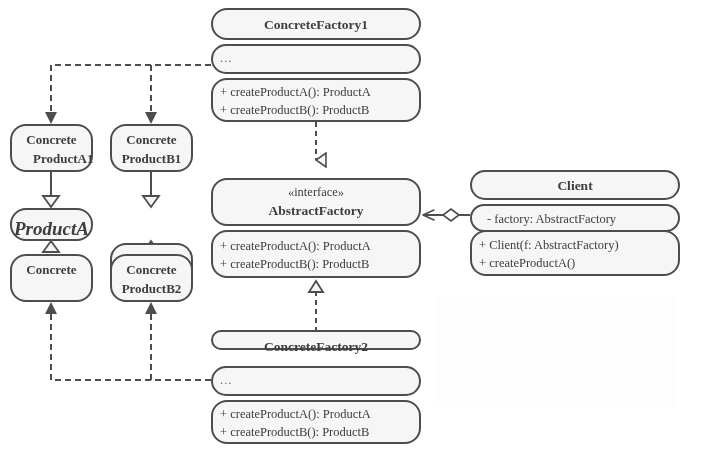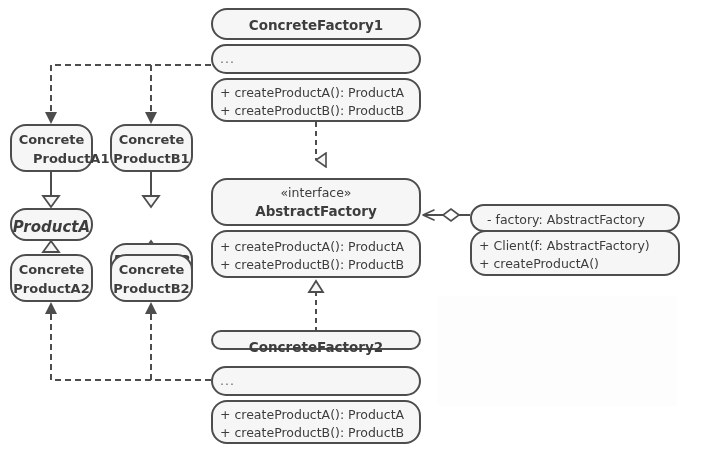--- a/index.html
+++ b/index.html
@@ -26,20 +26,21 @@
   .node {
     position: absolute;
     box-sizing: border-box;
   }
   .cmp {
     position: absolute;
     box-sizing: border-box;
     background: #f6f6f6;
     border: 2px solid #4d4d4d;
     border-radius: 16px;
+    font-family: Liberation Serif, serif;
   }
   .ctext {
     position: absolute;
     box-sizing: border-box;
     width: 100%;
     color: #3d3d3d;
   }
   .title {
     font-weight: bold;
     font-size: 13.5px;
@@ -65,21 +66,21 @@
   }
   .small-title {
     font-weight: bold;
     font-size: 13px;
     text-align: center;
     line-height: 19px;
   }
   .abstract-title {
     font-weight: bold;
     font-style: italic;
-    font-size: 15px;
+    font-size: 19px;
     text-align: center;
   }
   .watermark {
     position: absolute;
     background: #fdfdfd;
     border-radius: 4px;
   }
 </style>
 </head>
 <body>
@@ -182,20 +183,23 @@
     <div class="cmp" style="left:0; top:36px; width:210px; height:30px;">
       <div class="ctext dots" style="top:5px;">...</div>
     </div>
     <div class="cmp" style="left:0; top:70px; width:210px; height:44px;">
       <div class="ctext member" style="top:3px;">+ createProductA(): ProductA</div>
       <div class="ctext member" style="top:21px;">+ createProductB(): ProductB</div>
     </div>
   </div>
 
   <div class="node" style="left:470px; top:170px; width:210px; height:114px;">
+    <div class="cmp" style="left:0; top:0; width:210px; height:30px;">
+      <div class="ctext title" style="top:6px;">Client</div>
+    </div>
     <div class="cmp" style="left:0; top:34px; width:210px; height:28px;padding-left:8px;">
       <div class="ctext member" style="top:4px;">- factory: AbstractFactory</div>
     </div>
     <div class="cmp" style="left:0; top:60px; width:210px; height:46px;">
       <div class="ctext member" style="top:4px;">+ Client(f: AbstractFactory)</div>
       <div class="ctext member" style="top:22px;">+ createProductA()</div>
     </div>
   </div>
 
   <div class="cmp" style="left:10px; top:124px; width:83px; height:48px;">
@@ -211,21 +215,20 @@
   <div class="cmp" style="left:10px; top:208px; width:83px; height:33px;">
     <div class="ctext abstract-title" style="top:8px;">ProductA</div>
   </div>
 
   <div class="cmp" style="left:110px; top:216px; width:83px; height:48px;margin-top:27px;">
     <div class="ctext abstract-title" style="top:8px;">ProductB</div>
   </div>
 
   <div class="cmp" style="left:10px; top:254px; width:83px; height:48px;">
     <div class="ctext small-title" style="top:4px;">Concrete</div>
-    <div class="ctext small-title" style="top:23px;">ProductA2</div>
   </div>
 
   <div class="cmp" style="left:110px; top:254px; width:83px; height:48px;">
     <div class="ctext small-title" style="top:4px;">Concrete</div>
     <div class="ctext small-title" style="top:23px;">ProductB2</div>
   </div>
 
 </div>
 
 </body></html>

